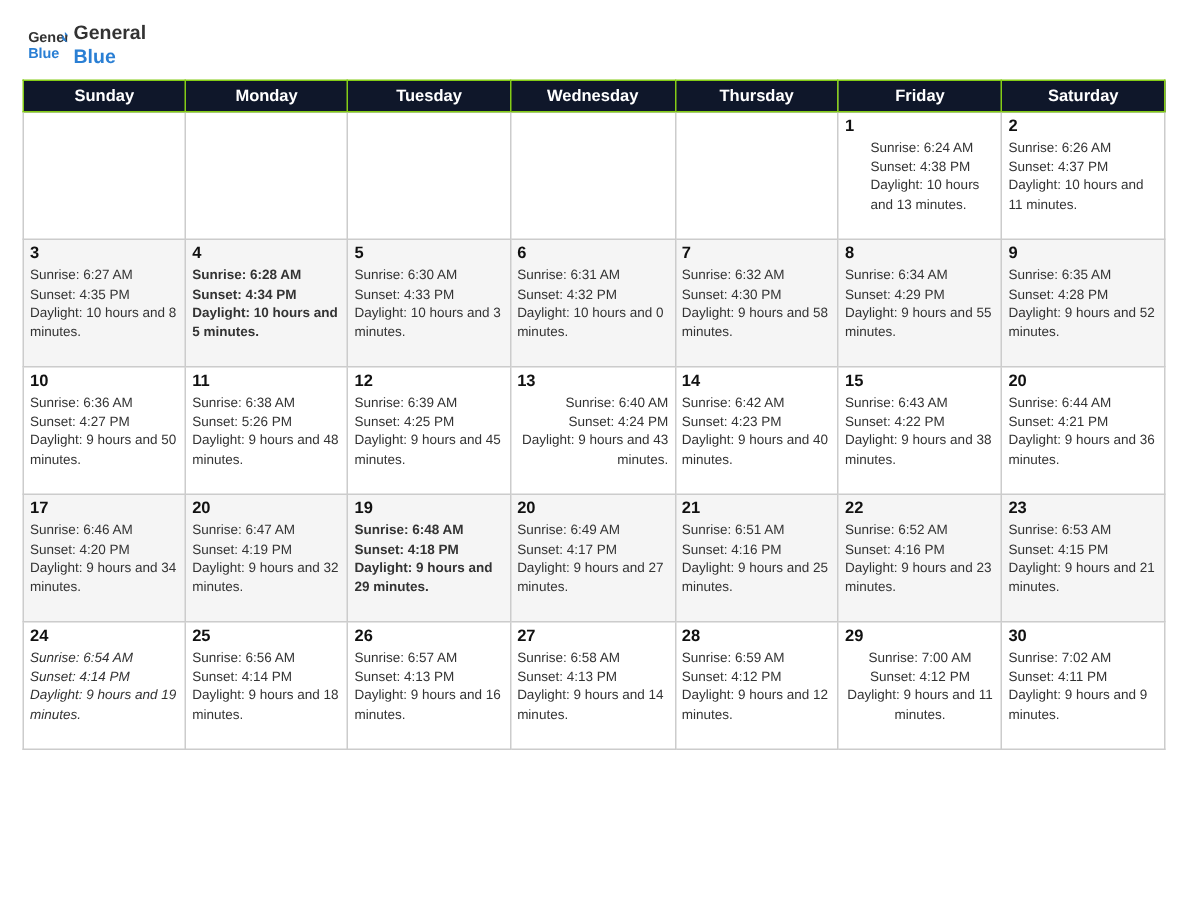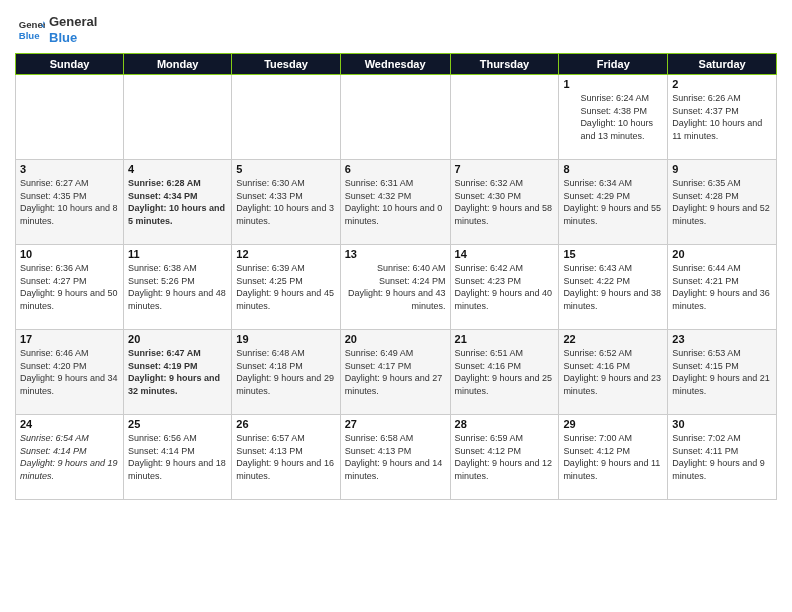--- a/index.html
+++ b/index.html
@@ -227,27 +227,27 @@
         </tr>
         <tr>
           <td>
             <div class="day-num">17</div>
             <div class="day-info" style="white-space: pre-line;">Sunrise: 6:46 AM
 Sunset: 4:20 PM
 Daylight: 9 hours and 34 minutes.</div>
           </td>
           <td>
             <div class="day-num">20</div>
-            <div class="day-info" style="white-space: pre-line; font-weight: bold;">Sunrise: 6:47 AM
+            <div class="day-info" style="white-space: pre-line;">Sunrise: 6:47 AM
 Sunset: 4:19 PM
 Daylight: 9 hours and 32 minutes.</div>
           </td>
           <td>
             <div class="day-num">19</div>
-            <div class="day-info" style="white-space: pre-line;">Sunrise: 6:48 AM
+            <div class="day-info" style="white-space: pre-line; font-weight: bold;">Sunrise: 6:48 AM
 Sunset: 4:18 PM
 Daylight: 9 hours and 29 minutes.</div>
           </td>
           <td>
             <div class="day-num">20</div>
             <div class="day-info" style="white-space: pre-line;">Sunrise: 6:49 AM
 Sunset: 4:17 PM
 Daylight: 9 hours and 27 minutes.</div>
           </td>
           <td>
@@ -295,21 +295,21 @@
 Daylight: 9 hours and 14 minutes.</div>
           </td>
           <td>
             <div class="day-num">28</div>
             <div class="day-info" style="white-space: pre-line;">Sunrise: 6:59 AM
 Sunset: 4:12 PM
 Daylight: 9 hours and 12 minutes.</div>
           </td>
           <td>
             <div class="day-num">29</div>
-            <div class="day-info" style="white-space: pre-line;">Sunrise: 7:00 AM
+            <div class="day-info" style="white-space: pre-line; text-align: center;">Sunrise: 7:00 AM
 Sunset: 4:12 PM
 Daylight: 9 hours and 11 minutes.</div>
           </td>
           <td>
             <div class="day-num">30</div>
             <div class="day-info" style="white-space: pre-line;">Sunrise: 7:02 AM
 Sunset: 4:11 PM
 Daylight: 9 hours and 9 minutes.</div>
           </td>
         </tr>

